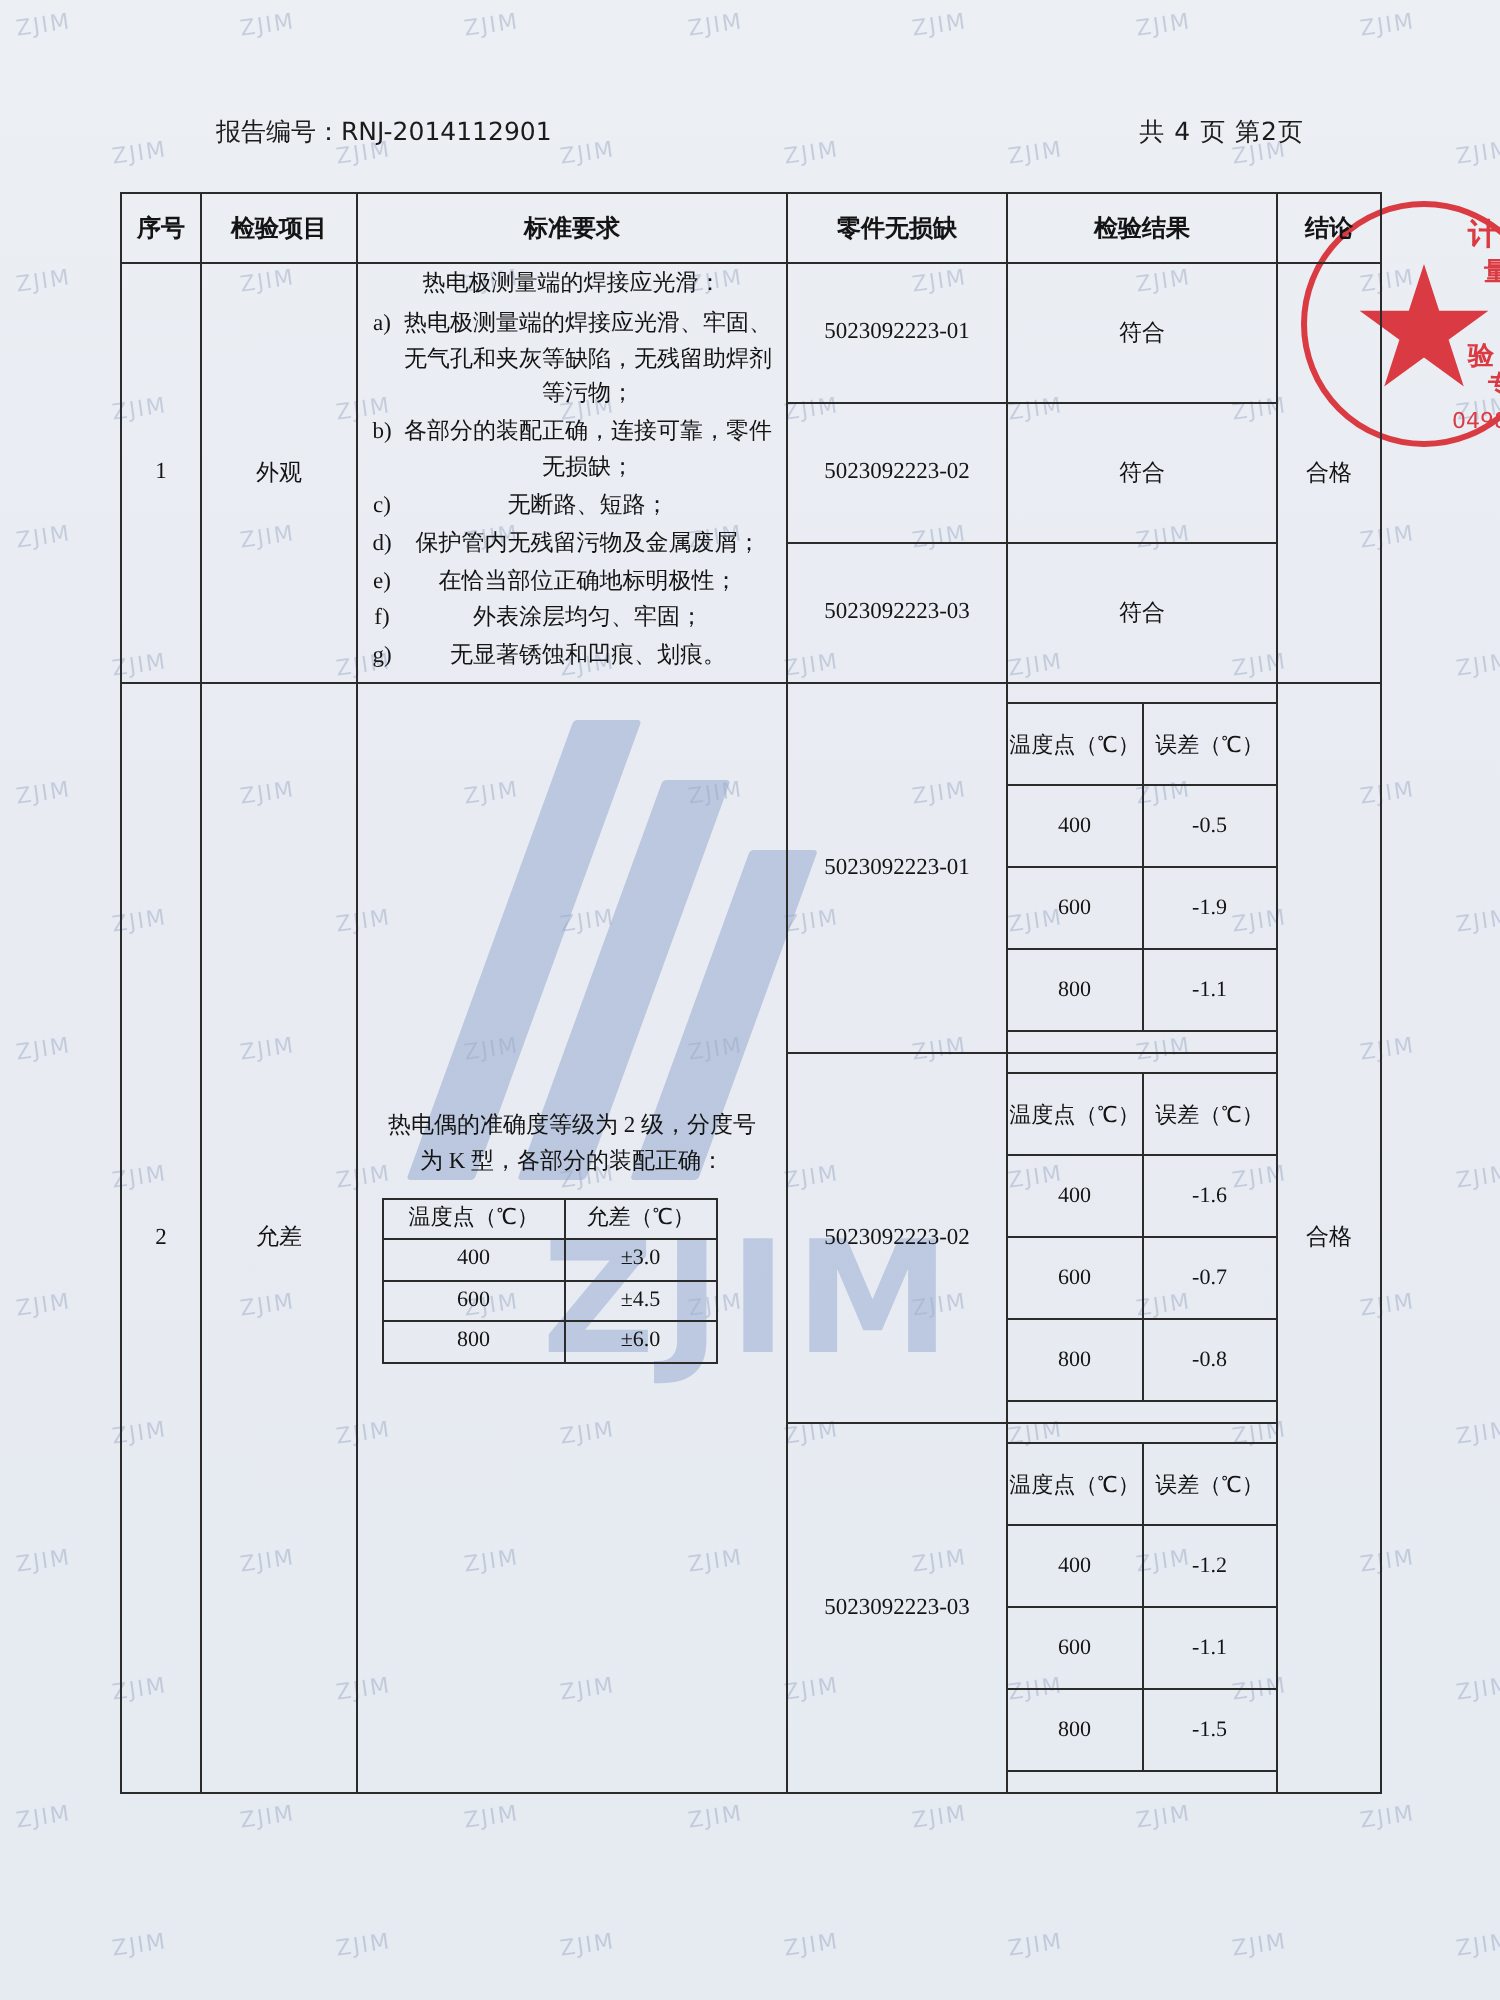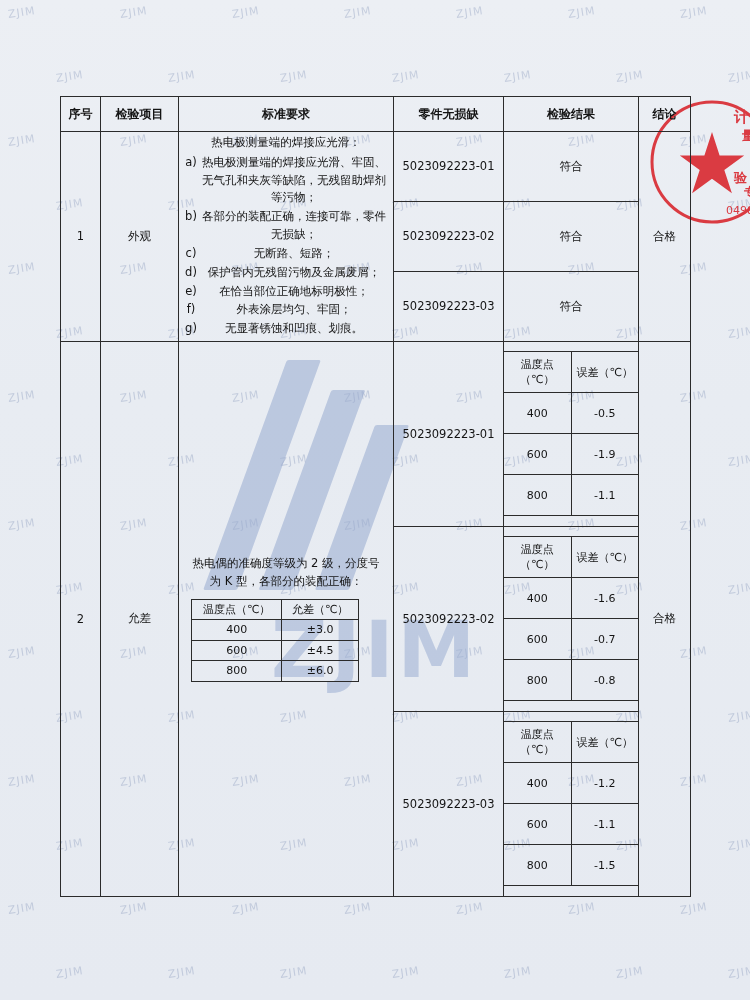--- a/index.html
+++ b/index.html
@@ -107,20 +107,21 @@
     background: transparent;
   }
   table.report td, table.report th {
     border: 1px solid #2b2b2b;
     font-size: 11.5px;
     padding: 2px 4px;
     vertical-align: middle;
     text-align: center;
     color: #141414;
     background: transparent;
+    font-family: Liberation Serif, serif;
   }
   table.report th {
     font-weight: bold;
     height: 30px;
     font-size: 12px;
   }
   .col-no { width: 40px; }
   .col-item { width: 78px; }
   .col-std { width: 215px; }
   .col-sample { width: 110px; }
@@ -327,20 +328,24 @@
       <circle cx="74" cy="66" r="60" fill="none" stroke="#d8232a" stroke-width="3"></circle>
       <path d="M74 36 l7.6 23.4 24.6 0 -19.9 14.5 7.6 23.4 -19.9 -14.5 -19.9 14.5 7.6 -23.4 -19.9 -14.5 24.6 0 z" fill="#d8232a"></path>
       <text x="96" y="26" fill="#d8232a" font-size="15" font-family="DejaVu Sans, sans-serif" font-weight="bold">计</text>
       <text x="104" y="44" fill="#d8232a" font-size="13" font-family="DejaVu Sans, sans-serif" font-weight="bold">量</text>
       <text x="96" y="86" fill="#d8232a" font-size="13" font-family="DejaVu Sans, sans-serif" font-weight="bold">验</text>
       <text x="106" y="100" fill="#d8232a" font-size="12" font-family="DejaVu Sans, sans-serif" font-weight="bold">专</text>
       <text x="88" y="118" fill="#d8232a" font-size="11" font-family="DejaVu Sans, sans-serif">04981</text>
     </g>
   </svg>
 
+  <div class="header">
+    <div class="left">报告编号：RNJ-2014112901</div>
+    <div class="right">共 4 页 第2页</div>
+  </div>
 
   <table class="report">
     <colgroup>
       <col class="col-no">
         <col class="col-item">
         <col class="col-std">
       <col class="col-sample">
         <col class="col-result">
         <col class="col-concl">
     </colgroup>

